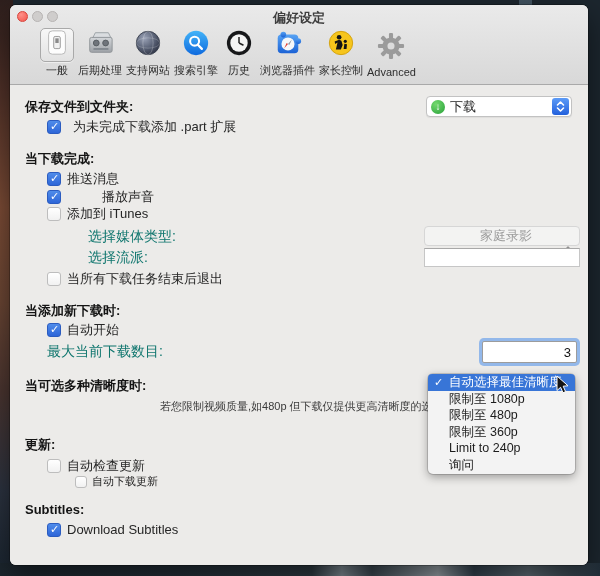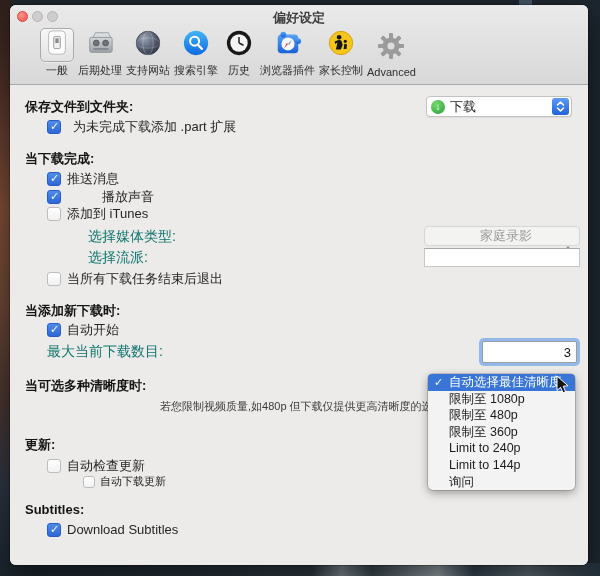--- a/index.html
+++ b/index.html
@@ -29,21 +29,21 @@
   .toolbar { position:absolute; left:30px; top:23px; display:flex; align-items:flex-end; gap:4px; }
   .tb-item { display:flex; flex-direction:column; align-items:center; }
   .ico-box { width:34px; height:34px; display:flex; align-items:center; justify-content:center; border-radius:5px; border:1px solid transparent; }
   .tb-item.sel .ico-box { background:linear-gradient(#f7f7f7,#e2e2e2); border:1px solid #a9a9a9; box-shadow:0 1px 0 rgba(255,255,255,.5); }
   .tb-label { font-size:11px; color:#2e2e2e; margin-top:1px; white-space:nowrap; }
 
   
   .content { position:absolute; left:0; top:80px; right:0; bottom:0; background:#ecebe9; border-radius:0 0 6px 6px; }
   .section { position:absolute; font-size:13px; font-weight:bold; color:#141414; white-space:nowrap; }
   .cb-row { position:absolute; display:flex; align-items:center; gap:6px; font-size:13px; color:#262626; white-space:nowrap; }
-  .cb-row.small { font-size:11px; gap:5px;margin-left:8px; }
+  .cb-row.small { font-size:11px; gap:5px; }
   .cb { width:14px; height:14px; border-radius:3px; background:linear-gradient(#ffffff,#f1f1f1); border:1px solid #bdbdbd; position:relative; flex:0 0 auto; }
   .cb-row.small .cb { width:12px; height:12px; }
   .cb.checked { background:linear-gradient(#4f8cea,#2e66d8); border-color:#2b5cc0; }
   .cb.checked::after { content:"✓"; position:absolute; left:2px; top:-1px; color:#fff; font-size:11px; font-weight:bold; }
   .sub-label { position:absolute; font-size:14px; color:#0f766e; white-space:nowrap; }
 
   
   .popup { position:absolute; height:21px; background:#fff; border:1px solid #c2c2c2; border-radius:4px;
     display:flex; align-items:center; font-size:13px; color:#1d1d1d; box-shadow:0 1px 1px rgba(0,0,0,.06); }
   .dl-badge { width:14px; height:14px; border-radius:50%; margin:0 5px 0 4px; flex:0 0 auto;
@@ -311,21 +311,20 @@
 
       <div class="menu">
         <div class="menu-item hl">
           <span class="chk">✓</span>
           <span>自动选择最佳清晰度</span>
         </div>
         <div class="menu-item"><span>限制至 1080p</span></div>
         <div class="menu-item"><span>限制至 480p</span></div>
         <div class="menu-item"><span>限制至 360p</span></div>
         <div class="menu-item"><span>Limit to 240p</span></div>
-        <div class="menu-item"><span>Limit to 144p</span></div>
         <div class="menu-item"><span>询问</span></div>
       </div>
 
       <div class="cursor">
         <svg width="14" height="20" viewBox="0 0 14 20">
             <path d="M1 1 L1 15.5 L4.6 12.3 L7 17.8 L9.6 16.6 L7.2 11.2 L12 10.8 Z" fill="#141414" stroke="#fff" stroke-width="1"></path>
           </svg>
       </div>
 
     </div>

